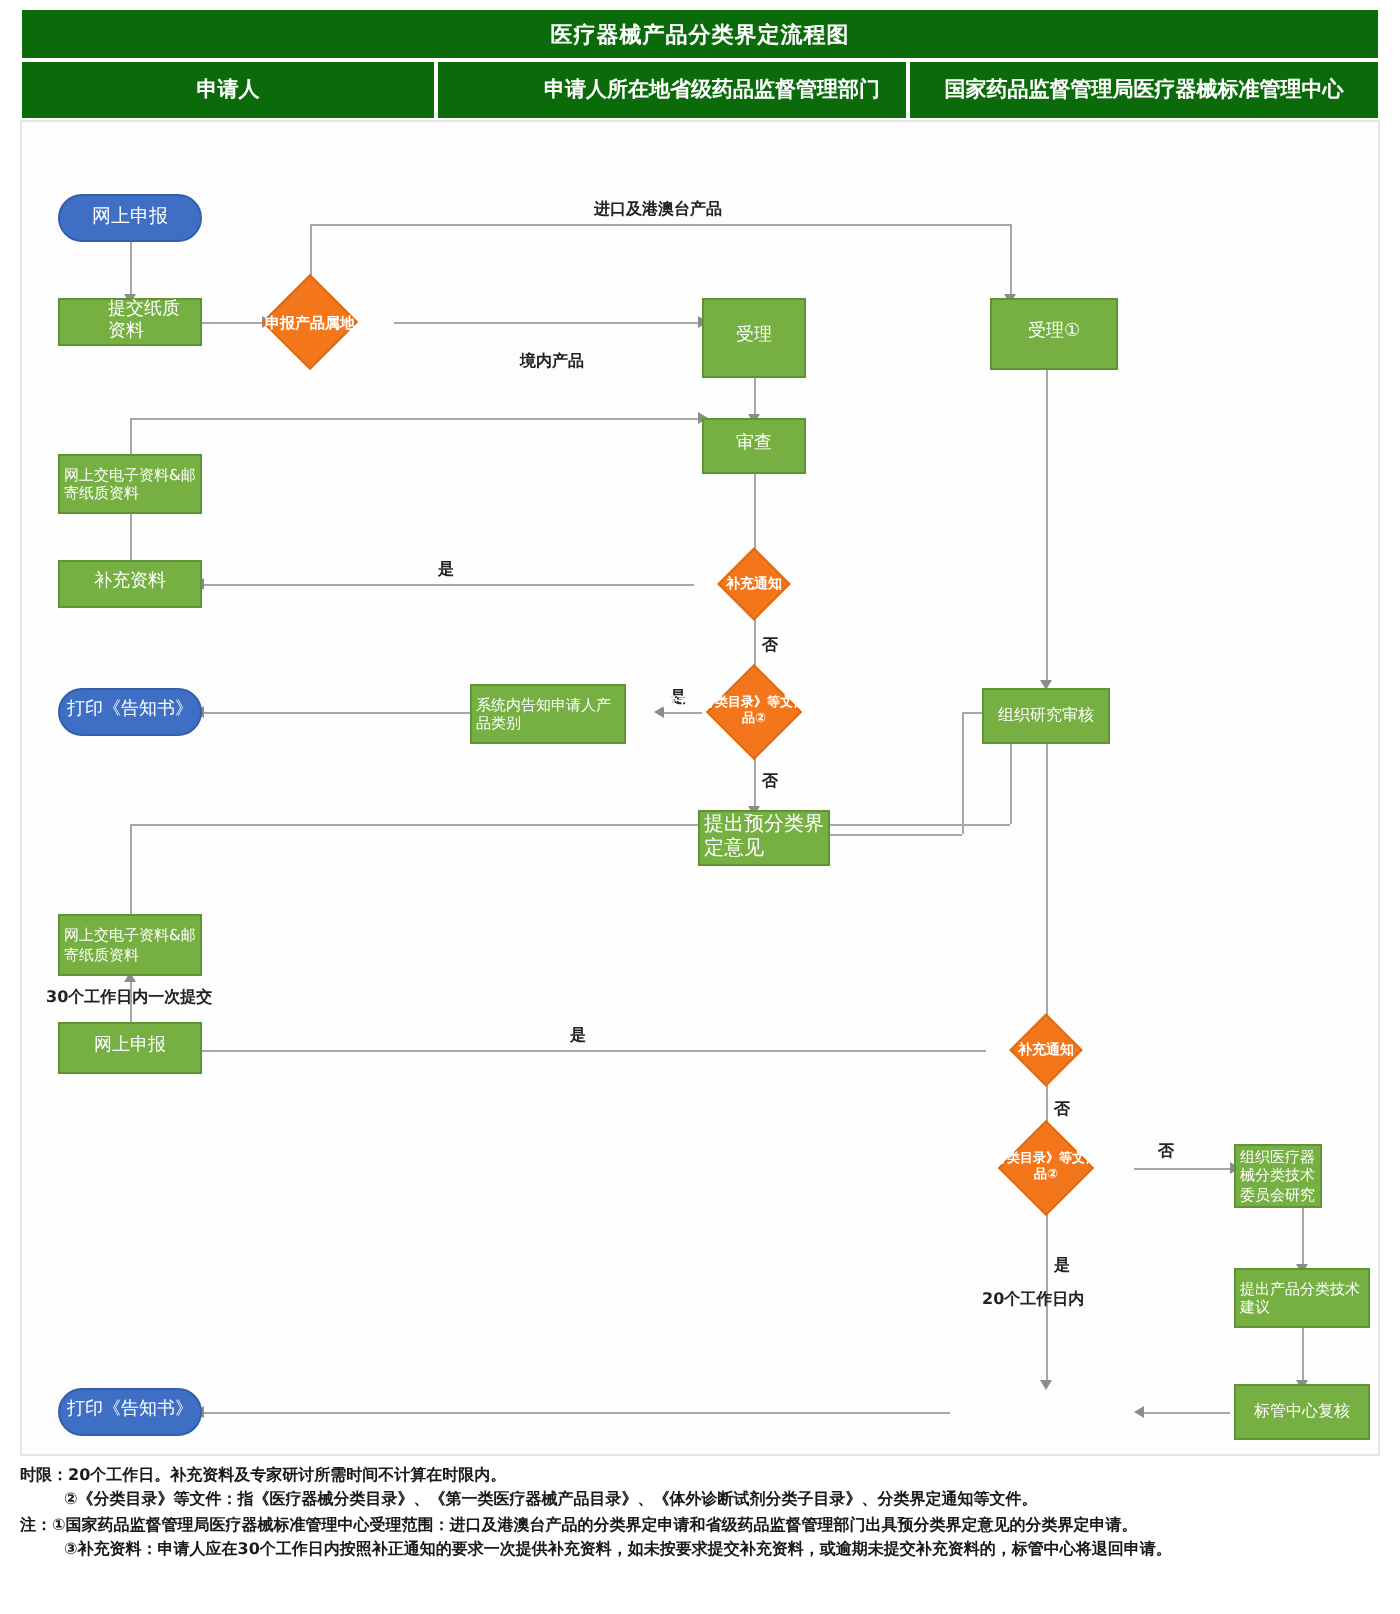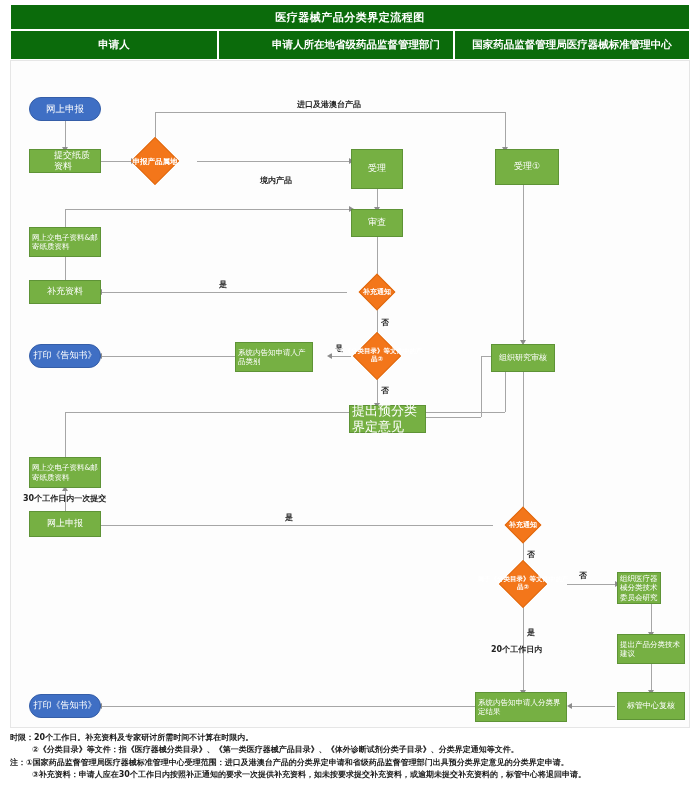--- a/index.html
+++ b/index.html
@@ -187,21 +187,21 @@
 
     <div class="node pill" style="left:18px;top:283px;width:72px;height:24px;font-size:9px;">打印《告知书》</div>
 
     <div class="node box" style="left:224px;top:281px;width:78px;height:30px;font-size:7.5px;">系统内告知申请人产品类别</div>
 
     <div class="dmd-wrap" style="left:316px;top:272px;width:100px;height:46px;">
       <div class="dmd-shape" style="width:34px;height:34px;margin-left:-17px;margin-top:-17px;transform:rotate(45deg);"></div>
       <div class="dmd-txt" style="font-size:6.5px;padding:0 4px;box-sizing:border-box;">属于《分类目录》等文件中的产品②</div>
     </div>
 
-    <div class="node box" style="left:338px;top:344px;width:77px;height:28px;font-size:13px;">提出预分类界定意见</div>
+    <div class="node box" style="left:338px;top:344px;width:66px;height:28px;font-size:10px;">提出预分类界定意见</div>
 
     <div class="node box" style="left:480px;top:283px;width:64px;height:28px;font-size:8px;">组织研究审核</div>
 
     <div class="node box" style="left:18px;top:396px;width:72px;height:31px;font-size:7.5px;">网上交电子资料&amp;邮寄纸质资料</div>
 
     <div class="node box" style="left:18px;top:450px;width:72px;height:26px;">网上申报</div>
 
     <div class="dmd-wrap" style="left:478px;top:445px;width:68px;height:38px;">
       <div class="dmd-shape" style="width:26px;height:26px;margin-left:-13px;margin-top:-13px;transform:rotate(45deg);"></div>
       <div class="dmd-txt" style="font-size:7px;">补充通知</div>
@@ -211,21 +211,20 @@
       <div class="dmd-shape" style="width:34px;height:34px;margin-left:-17px;margin-top:-17px;transform:rotate(45deg);"></div>
       <div class="dmd-txt" style="font-size:6.5px;padding:0 4px;box-sizing:border-box;">属于《分类目录》等文件中的产品②</div>
     </div>
 
     <div class="node box" style="left:606px;top:511px;width:44px;height:32px;font-size:7.5px;">组织医疗器械分类技术委员会研究</div>
 
     <div class="node box" style="left:606px;top:573px;width:68px;height:30px;font-size:7.5px;">提出产品分类技术建议</div>
 
     <div class="node box" style="left:606px;top:631px;width:68px;height:28px;font-size:8px;">标管中心复核</div>
 
-    <div class="node box" style="left:464px;top:631px;width:92px;height:30px;font-size:7.5px;">系统内告知申请人分类界定结果</div>
 
     <div class="node pill" style="left:18px;top:633px;width:72px;height:24px;font-size:9px;">打印《告知书》</div>
 
   </div>
 
   <div id="notes">
     <div class="nline">时限：20个工作日。补充资料及专家研讨所需时间不计算在时限内。</div>
     <div class="nline nindent">②《分类目录》等文件：指《医疗器械分类目录》、《第一类医疗器械产品目录》、《体外诊断试剂分类子目录》、分类界定通知等文件。</div>
     <div class="nline">注：①国家药品监督管理局医疗器械标准管理中心受理范围：进口及港澳台产品的分类界定申请和省级药品监督管理部门出具预分类界定意见的分类界定申请。</div>
     <div class="nline nindent">③补充资料：申请人应在30个工作日内按照补正通知的要求一次提供补充资料，如未按要求提交补充资料，或逾期未提交补充资料的，标管中心将退回申请。</div>

